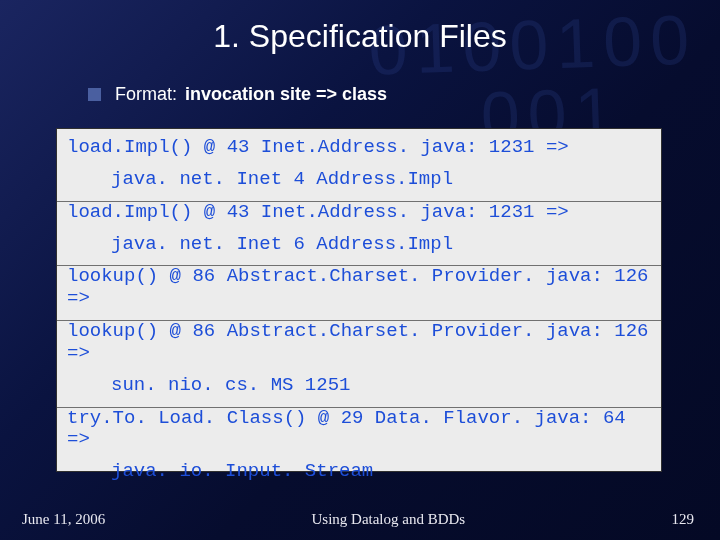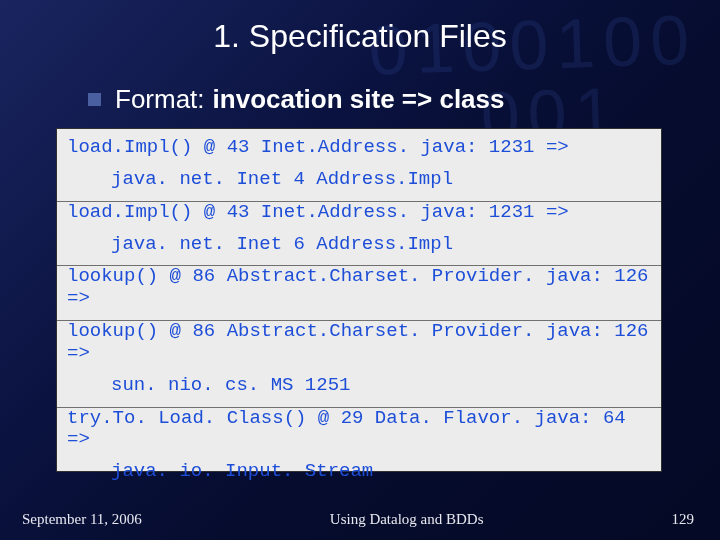--- a/index.html
+++ b/index.html
@@ -42,21 +42,21 @@
     color: #ffffff;
     font-family: Arial, sans-serif;
     font-weight: normal;
   }
   .format-row {
     position: absolute;
     top: 84px;
     left: 88px;
     display: flex;
     align-items: center;
-    font-size: 26px;
+    font-size: 18px;
     font-family: Arial, sans-serif;
   }
   .bullet {
     width: 13px;
     height: 13px;
     background: #4a5fa0;
     margin-right: 14px;
     flex-shrink: 0;
   }
   .format-label {
@@ -146,20 +146,20 @@
       <div class="entry-line l1">lookup() @ 86 Abstract.Charset. Provider. java: 126 =&gt;</div>
       <div class="entry-line l2">sun. nio. cs. MS 1251</div>
     </div>
     <div class="entry">
       <div class="entry-line l1">try.To. Load. Class() @ 29 Data. Flavor. java: 64 =&gt;</div>
       <div class="entry-line l2">java. io. Input. Stream</div>
     </div>
   </div>
 
   <div class="footer">
-    <div>September 11, 2006</div>
+    <div>June 11, 2006</div>
     <div class="footer-center">
       <div>Using Datalog and BDDs</div>
     </div>
     <div>129</div>
   </div>
 
 </div>
 
 </body></html>

